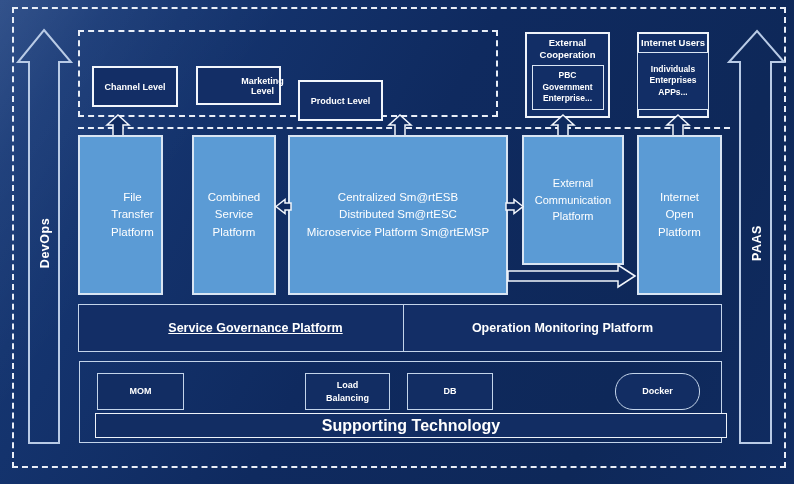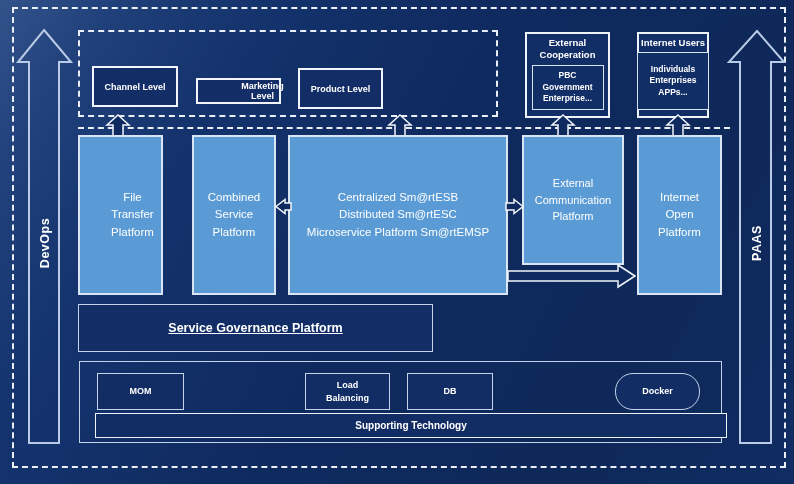--- a/index.html
+++ b/index.html
@@ -25,21 +25,21 @@
   }
   .ml{white-space:pre-line;}
   .lvl{font-size:9px;}
   .plat{font-size:11.5px;line-height:1.5;}
   .gov{background:#132e66;border:1.5px solid #c3d4ea;display:flex;align-items:center;justify-content:center;
        font-weight:bold;font-size:12.5px;text-align:center;}
   .tech{background:#122d63;border:1.5px solid #c3d4ea;display:flex;align-items:center;justify-content:center;
         font-weight:bold;font-size:9px;text-align:center;line-height:1.35;}
   .grpbox{background:transparent;border:1.5px solid #c3d4ea;}
   .supbar{background:#122d63;border:1.5px solid #eef3fa;display:flex;align-items:center;justify-content:center;
-          font-weight:bold;font-size:10px;}
+          font-weight:bold;font-size:16px;}
   .cluster{background:#122e66;border:2px solid #eef3fa;display:flex;flex-direction:column;align-items:center;}
   .cluster .ttl{font-size:9.5px;font-weight:bold;text-align:center;line-height:1.3;margin-top:3px;}
   .cluster .inner{border:1.5px solid #dbe6f4;background:#122e66;flex:1;margin:3px 6px 6px 6px;
                   display:flex;align-items:center;justify-content:center;text-align:center;
                   font-size:8.5px;font-weight:bold;line-height:1.35;width:70px;}
   .rail-label{font-weight:bold;font-size:12.5px;text-align:center;letter-spacing:0.5px;
               width:120px;height:18px;line-height:18px;}
   svg{display:block;}
 </style>
 </head>
@@ -57,24 +57,24 @@
   <svg class="abs" style="left:726px;top:27px;" width="62" height="418" viewBox="0 0 62 418">
     <polygon points="31,4 58,35 45,35 45,416 14,416 14,35 3,35" fill="none" stroke="#b9cbe6" stroke-width="2" stroke-linejoin="miter"></polygon>
   </svg>
   <div class="abs rail-label" style="left:697px;top:234px;transform:rotate(-90deg);">PAAS</div>
 
   <div class="abs inner-dashed" style="left:78px;top:30px;width:420px;height:87px;"></div>
 
   <div class="abs darkbox lvl" style="left:92px;top:66px;width:86px;height:41px;">
     <span>Channel Level</span>
   </div>
-  <div class="abs darkbox lvl" style="left:196px;top:78px;width:85px;height:26px;padding-left:48px;">
+  <div class="abs darkbox lvl" style="left:196px;top:66px;width:85px;height:39px;padding-left:48px;">
     <span>Marketing Level</span>
   </div>
-  <div class="abs darkbox lvl" style="left:298px;top:68px;width:85px;height:41px;">
+  <div class="abs darkbox lvl" style="left:298px;top:80px;width:85px;height:41px;">
     <span>Product Level</span>
   </div>
 
   <div class="abs cluster" style="left:525px;top:32px;width:85px;height:86px;">
     <div class="ttl ml">External
 Cooperation</div>
     <div class="inner ml">PBC Government
 Enterprise...</div>
   </div>
 
@@ -128,20 +128,23 @@
     <polygon points="18,8.5 9,1.5 9,5 1,5 1,12 9,12 9,15.5" fill="#0f2a5f" stroke="#f2f6fc" stroke-width="1.5"></polygon>
   </svg>
 
   <svg class="abs" style="left:507px;top:263px;" width="130" height="26" viewBox="0 0 130 26">
     <polygon points="128,13 111,2 111,8 1,8 1,18 111,18 111,24" fill="#0f2a5f" stroke="#f2f6fc" stroke-width="1.5"></polygon>
   </svg>
 
   <div class="abs gov" style="left:78px;top:304px;width:355px;height:48px;text-decoration:underline;">
     <span>Service Governance Platform</span>
   </div>
+  <div class="abs gov" style="left:403px;top:304px;width:319px;height:48px;">
+    <span>Operation Monitoring Platform</span>
+  </div>
 
   <div class="abs grpbox" style="left:79px;top:361px;width:643px;height:82px;"></div>
 
   <div class="abs tech ml" style="left:97px;top:373px;width:87px;height:37px;">MOM</div>
   <div class="abs tech ml" style="left:305px;top:373px;width:85px;height:37px;">Load
 Balancing</div>
   <div class="abs tech ml" style="left:407px;top:373px;width:86px;height:37px;">DB</div>
   <div class="abs tech ml" style="left:615px;top:373px;width:85px;height:37px;border-radius:18px;">Docker</div>
 
   <div class="abs supbar" style="left:95px;top:413px;width:632px;height:25px;">

